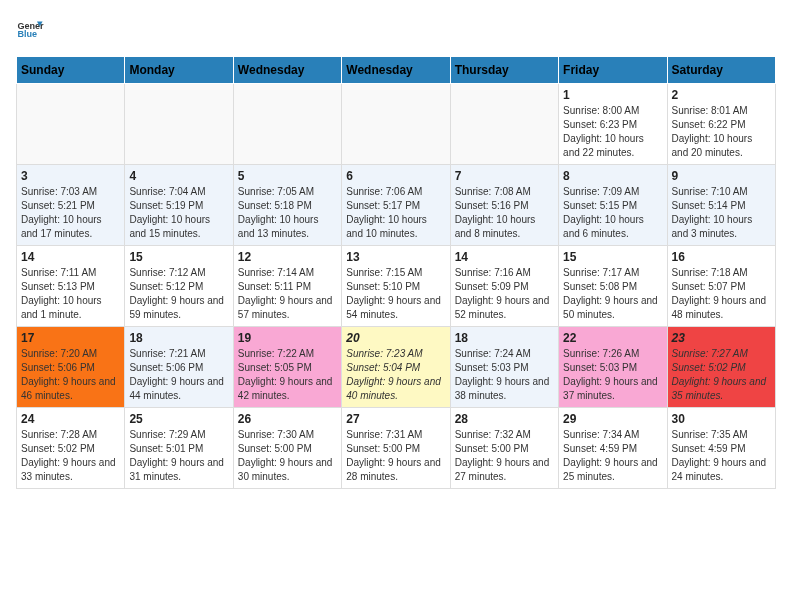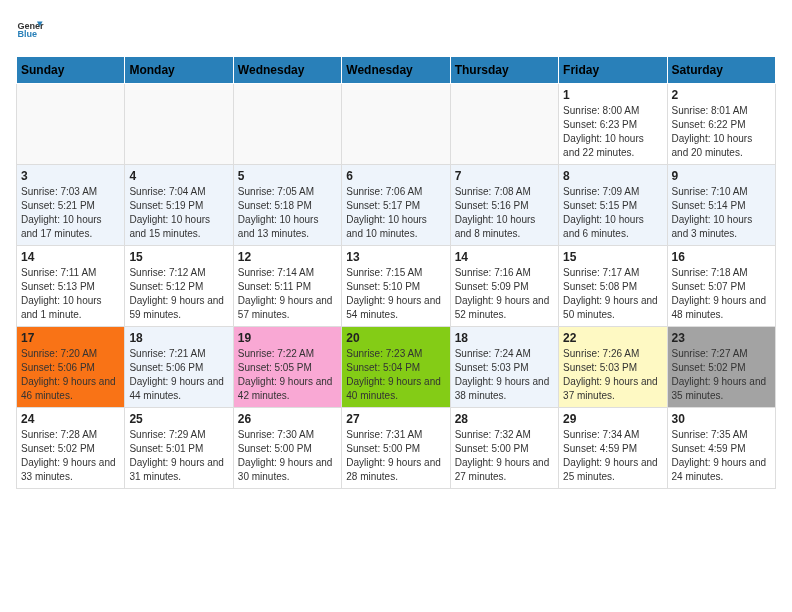--- a/index.html
+++ b/index.html
@@ -188,33 +188,33 @@
           <div class="day-info">Sunrise: 7:20 AM<br>Sunset: 5:06 PM<br>Daylight: 9 hours and 46 minutes.</div>
         </td>
         <td style="background: rgb(238, 244, 251);">
           <div class="day-number">18</div>
           <div class="day-info">Sunrise: 7:21 AM<br>Sunset: 5:06 PM<br>Daylight: 9 hours and 44 minutes.</div>
         </td>
         <td style="background: #f9a8d4;">
           <div class="day-number">19</div>
           <div class="day-info">Sunrise: 7:22 AM<br>Sunset: 5:05 PM<br>Daylight: 9 hours and 42 minutes.</div>
         </td>
-        <td style="background: #84cc16;">
+        <td style="background: #fef9c3; font-style: italic;">
           <div class="day-number">20</div>
           <div class="day-info">Sunrise: 7:23 AM<br>Sunset: 5:04 PM<br>Daylight: 9 hours and 40 minutes.</div>
         </td>
         <td style="background: rgb(238, 244, 251);">
           <div class="day-number">18</div>
           <div class="day-info">Sunrise: 7:24 AM<br>Sunset: 5:03 PM<br>Daylight: 9 hours and 38 minutes.</div>
         </td>
-        <td style="background: #fef9c3;">
+        <td style="background: #f9a8d4;">
           <div class="day-number">22</div>
           <div class="day-info">Sunrise: 7:26 AM<br>Sunset: 5:03 PM<br>Daylight: 9 hours and 37 minutes.</div>
         </td>
-        <td style="background: #a3a3a3;">
+        <td style="background: #ef4444; font-style: italic;">
           <div class="day-number">23</div>
           <div class="day-info">Sunrise: 7:27 AM<br>Sunset: 5:02 PM<br>Daylight: 9 hours and 35 minutes.</div>
         </td>
       </tr>
       <tr>
         <td>
           <div class="day-number">24</div>
           <div class="day-info">Sunrise: 7:28 AM<br>Sunset: 5:02 PM<br>Daylight: 9 hours and 33 minutes.</div>
         </td>
         <td>

